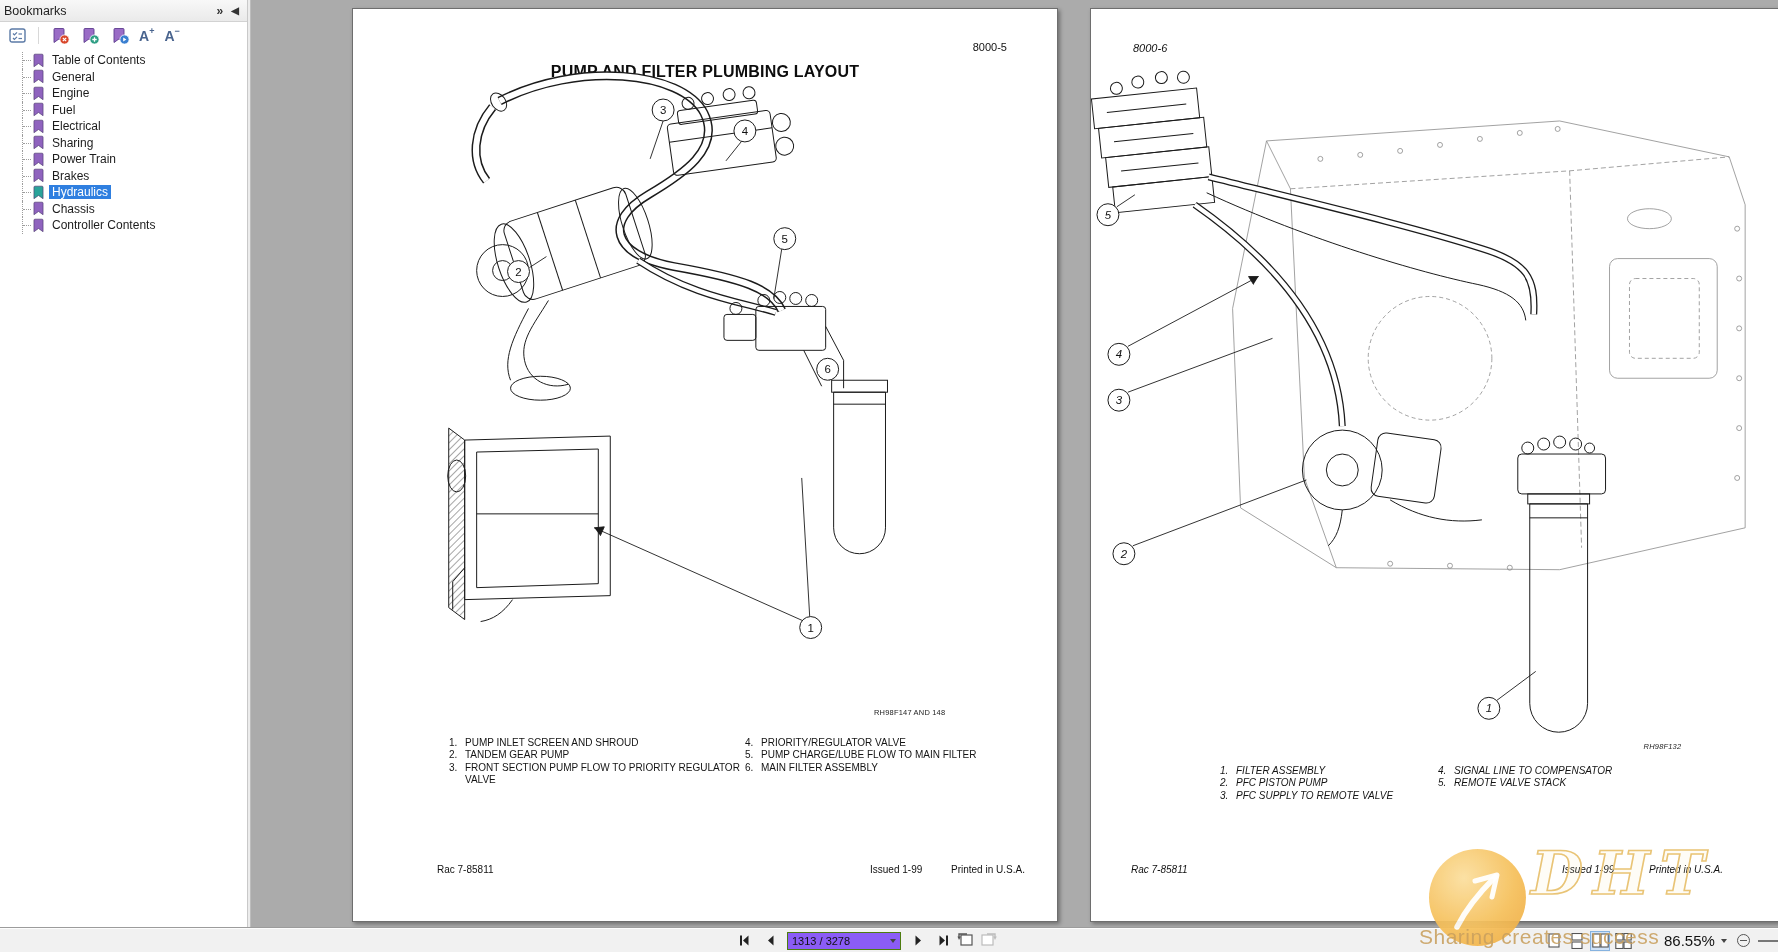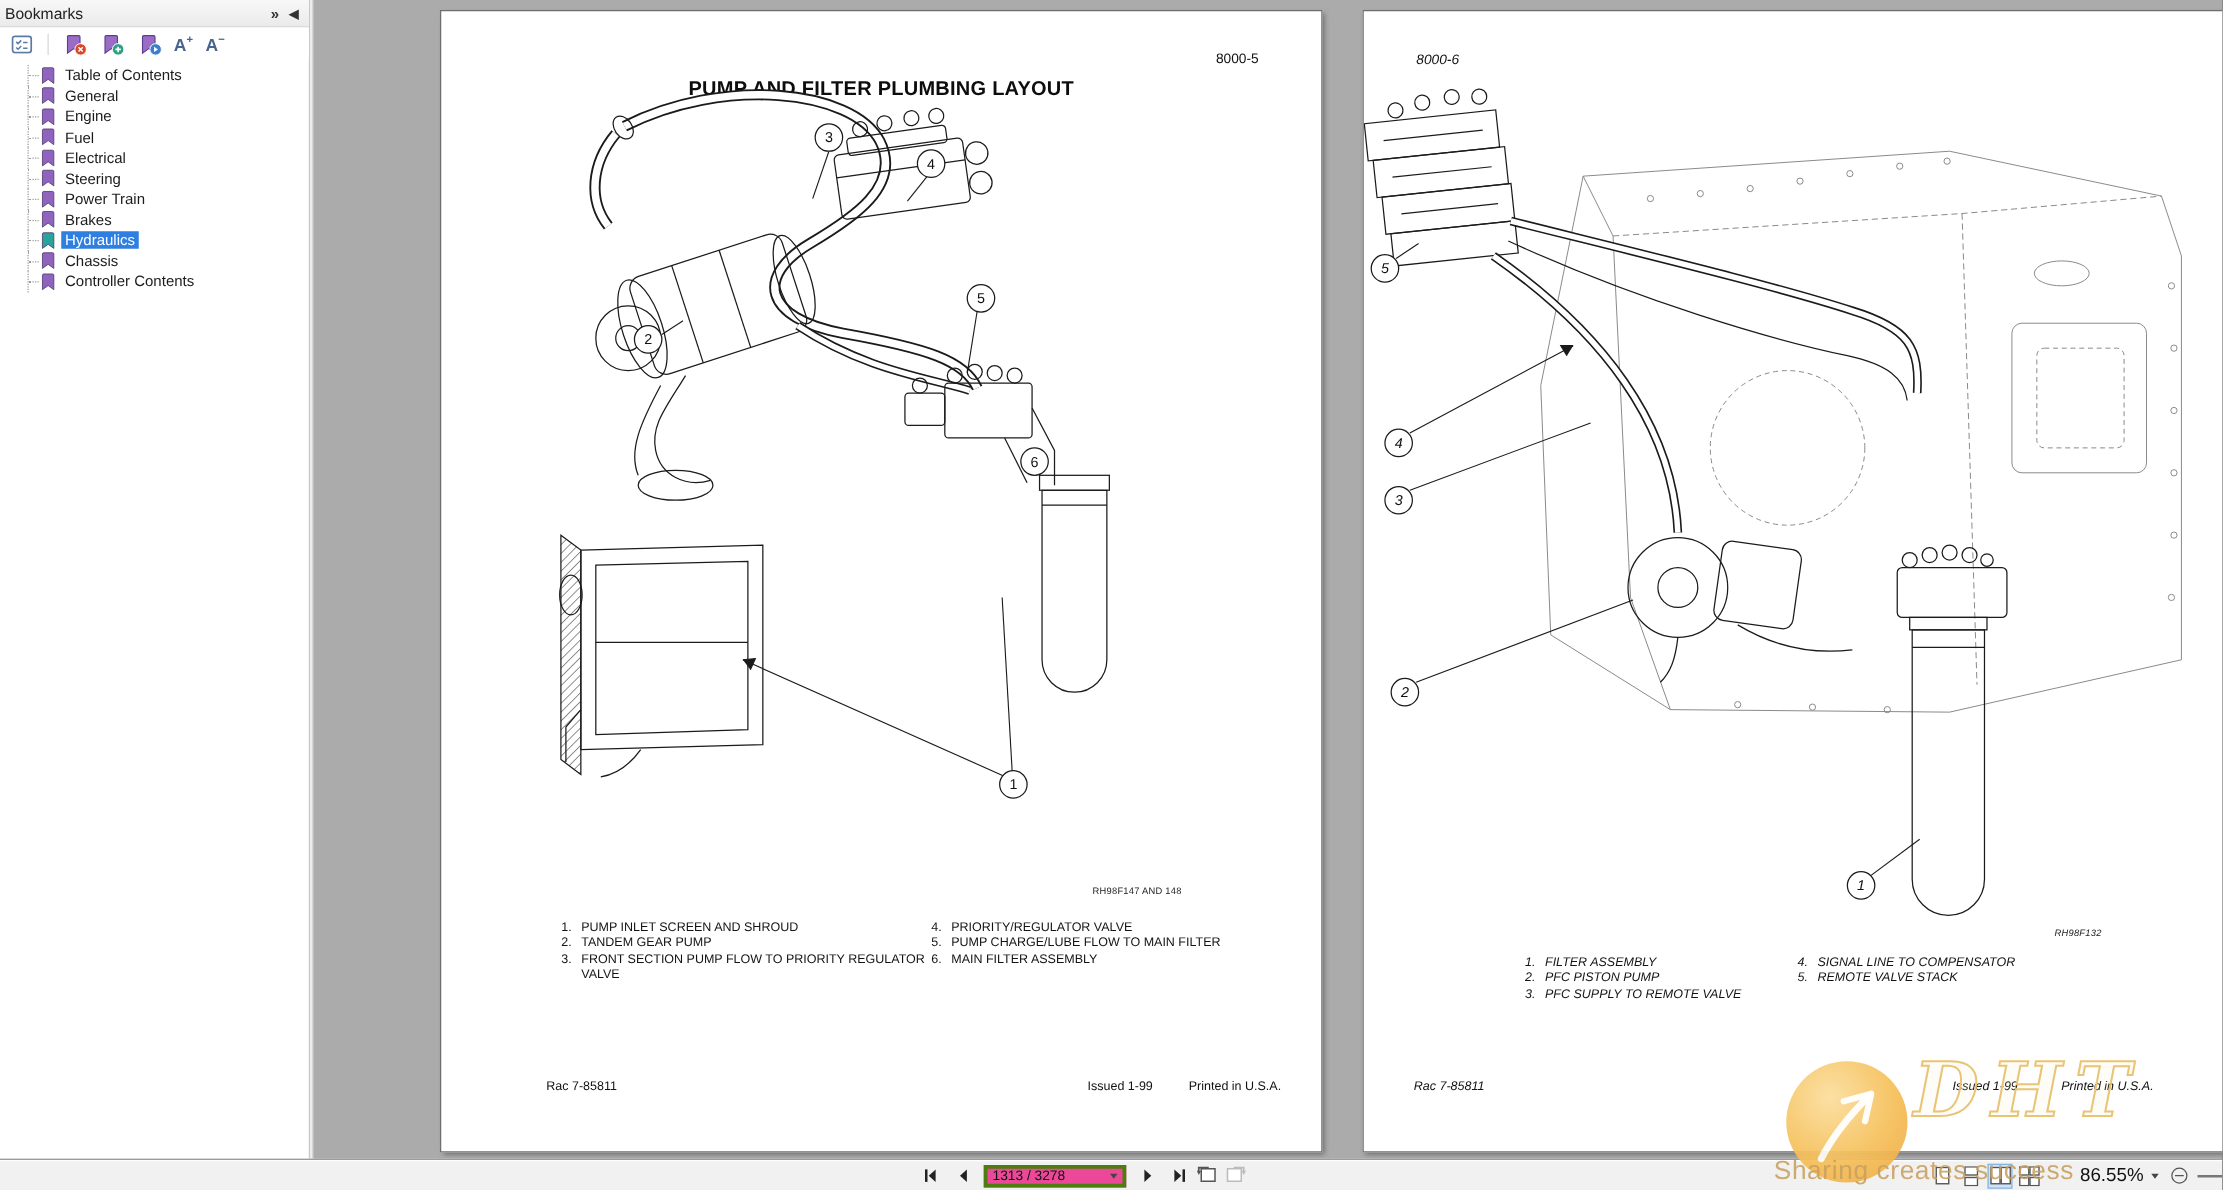--- a/index.html
+++ b/index.html
@@ -57,21 +57,21 @@
   .lg1{left:96px;top:728px;width:566px;} .lg1 .col1{width:296px;flex:none;} .lg1 .col2{flex:1;}
   .lg2{left:129px;top:756px;width:520px;} .lg2 .col1{width:218px;flex:none;} .lg2 .col2{flex:1;}
 
   .pfooter{position:absolute;top:855px;font-size:10px;color:#111;white-space:nowrap;}
 
   
   .statusbar{position:absolute;left:0;top:927px;width:1778px;height:25px;background:#f1f1f1;
      border-top:1px solid #9c9c9c;box-shadow:inset 0 1px 0 #fdfdfd;}
   .sb-abs{position:absolute;top:0;height:25px;display:flex;align-items:center;}
   .navbtn{width:18px;height:18px;display:flex;align-items:center;justify-content:center;}
-  .pageinput{width:114px;height:18px;background:#ec4899;border:3px solid #4d7c0f;display:flex;align-items:center;
+  .pageinput{width:114px;height:18px;background:#8b5cf6;border:1px solid #4d7c0f;display:flex;align-items:center;
      font-size:11px;color:#111;padding:0 4px;}
   .pageinput .val{flex:1;}
   .caret{width:0;height:0;border-left:3.5px solid transparent;border-right:3.5px solid transparent;border-top:4px solid #444;}
   .viewic{margin-left:6px;}
   .layic{width:20px;height:20px;display:flex;align-items:center;justify-content:center;margin-right:3px;border:1px solid transparent;}
   .layic.active{background:#cfe2f7;border:1px solid #86b3e0;}
   .zoomtxt{font-size:15px;color:#111;}
   .minusbtn{width:13px;height:13px;border:1.3px solid #555;border-radius:50%;display:flex;align-items:center;justify-content:center;margin-left:10px;}
   .minusbtn::after{content:"";width:7px;border-top:1.5px solid #555;}
   .slider{width:28px;border-top:2px solid #777;margin-left:8px;}
@@ -187,21 +187,21 @@
         </span>
         <span class="bm-label">Electrical</span>
       </li>
         <li class="bm-item">
         <span class="bm-rail"></span>
         <span class="bm-flag">
           <svg viewBox="0 0 14 16">
               <path d="M3.2 1.2 h7.6 q1.1 0 1.1 1.1 v12.4 l-4.9-3.5 -4.9 3.5 v-12.4 q0-1.1 1.1-1.1 z" fill="currentColor" stroke="#4e3a6e" stroke-width="0.7"></path>
             </svg>
         </span>
-        <span class="bm-label">Steering</span>
+        <span class="bm-label">Sharing</span>
       </li>
         <li class="bm-item">
         <span class="bm-rail"></span>
         <span class="bm-flag">
           <svg viewBox="0 0 14 16">
               <path d="M3.2 1.2 h7.6 q1.1 0 1.1 1.1 v12.4 l-4.9-3.5 -4.9 3.5 v-12.4 q0-1.1 1.1-1.1 z" fill="currentColor" stroke="#4e3a6e" stroke-width="0.7"></path>
             </svg>
         </span>
         <span class="bm-label">Power Train</span>
       </li>

